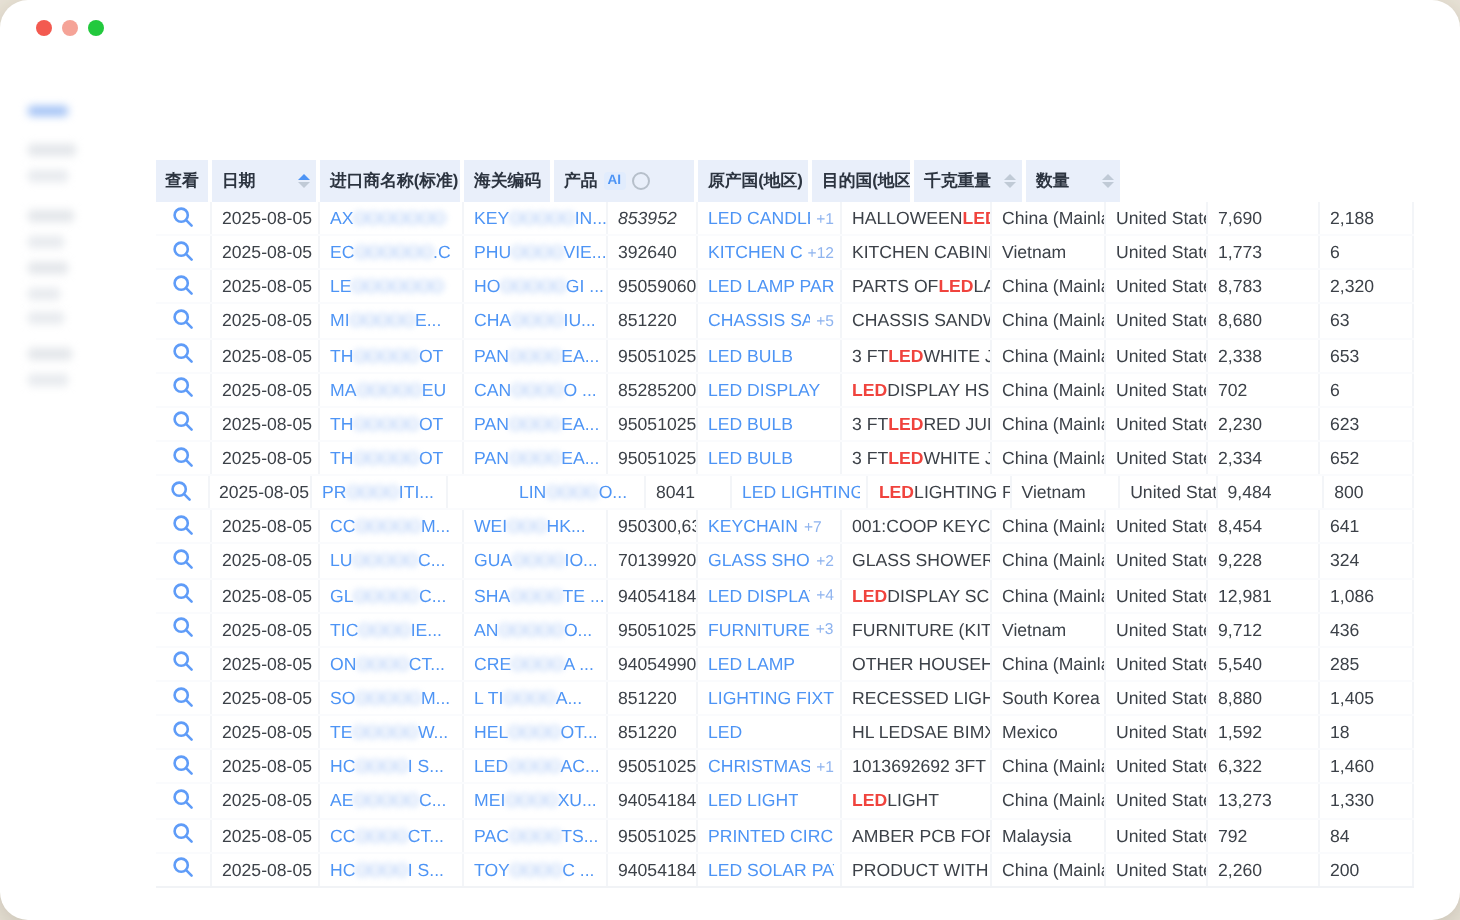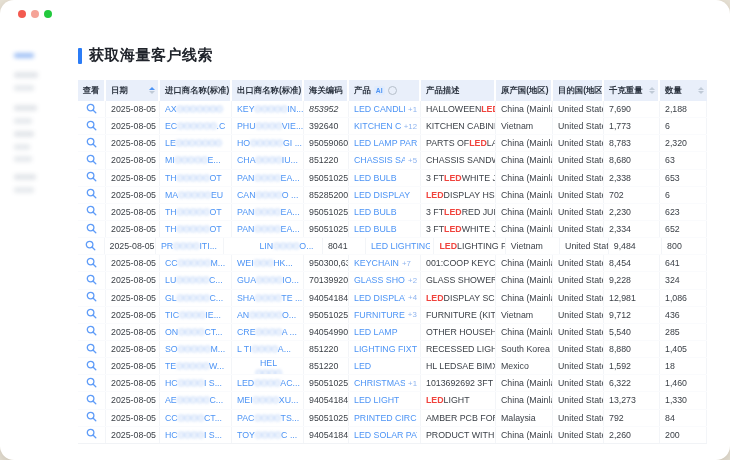--- a/index.html
+++ b/index.html
@@ -74,55 +74,44 @@
       <div class="sbar" style="top: 85px; width: 20px; height: 6px; background: rgb(231, 234, 238);"></div>
       <div class="sbar" style="top: 105px; width: 23px; height: 6px; background: rgb(227, 230, 234);"></div>
       <div class="sbar" style="top: 118px; width: 18px; height: 6px; background: rgb(231, 234, 238);"></div>
       <div class="sbar" style="top: 131px; width: 20px; height: 6px; background: rgb(227, 230, 234);"></div>
       <div class="sbar" style="top: 144px; width: 16px; height: 6px; background: rgb(231, 234, 238);"></div>
       <div class="sbar" style="top: 156px; width: 18px; height: 6px; background: rgb(231, 234, 238);"></div>
       <div class="sbar" style="top: 174px; width: 22px; height: 6px; background: rgb(227, 230, 234);"></div>
       <div class="sbar" style="top: 187px; width: 20px; height: 6px; background: rgb(231, 234, 238);"></div>
     </aside>
 
-  <div class="title-row">
-    <span class="accent"></span>
-    <span class="page-title">获取海量客户线索</span>
-  </div>
 
   <div class="table">
     <div class="thead" id="thead">
         <div class="th center" style="width: 28px;">
           <span>查看</span>
         </div>
         <div class="th" style="width: 54px;">
           <span>日期</span>
           <span class="sort active">
             <i class="up"></i>
             <i class="dn"></i>
           </span>
         </div>
         <div class="th" style="width: 72px;">
           <span>进口商名称(标准)</span>
           <span class="sort"></span>
         </div>
-        <div class="th" style="width: 72px;">
-          <span>出口商名称(标准)</span>
-          <span class="sort"></span>
-        </div>
         <div class="th" style="width: 45px;">
           <span>海关编码</span>
         </div>
         <div class="th" style="width: 72px;">
           <span>产品</span>
           <span class="ai-badge">AI</span>
           <span class="info"></span>
-        </div>
-        <div class="th" style="width: 75px;">
-          <span>产品描述</span>
         </div>
         <div class="th" style="width: 57px;">
           <span>原产国(地区)</span>
         </div>
         <div class="th" style="width: 51px;">
           <span>目的国(地区)</span>
         </div>
         <div class="th" style="width: 56px;">
           <span>千克重量</span>
           <span class="sort">
@@ -603,21 +592,21 @@
                 <circle cx="4.6" cy="4.6" r="3.3" fill="none" stroke="#5f9cf8" stroke-width="1.3"></circle>
                 <line x1="7.2" y1="7.2" x2="9.8" y2="9.8" stroke="#5f9cf8" stroke-width="1.3" stroke-linecap="round"></line>
               </svg></span>
           </div>
           <div class="td" style="width: 54px;">2025-08-05</div>
           <div class="td" style="width: 72px;">
             <span class="link">TE</span>
             <span class="link blurmid">OOOOO</span>
             <span class="link">W...</span>
           </div>
-          <div class="td" style="width: 72px; flex-direction: column;">
+          <div class="td" style="width: 72px;">
             <span class="link">HEL</span>
             <span class="link blurmid">OOOO</span>
             <span class="link">OT...</span>
           </div>
           <div class="td" style="width: 45px;">851220</div>
           <div class="td" style="width: 72px;">
             <span class="prod">LED</span>
           </div>
           <div class="td" style="width: 75px;">HL LEDSAE BIMXB 1</div>
           <div class="td" style="width: 57px;">Mexico</div>

